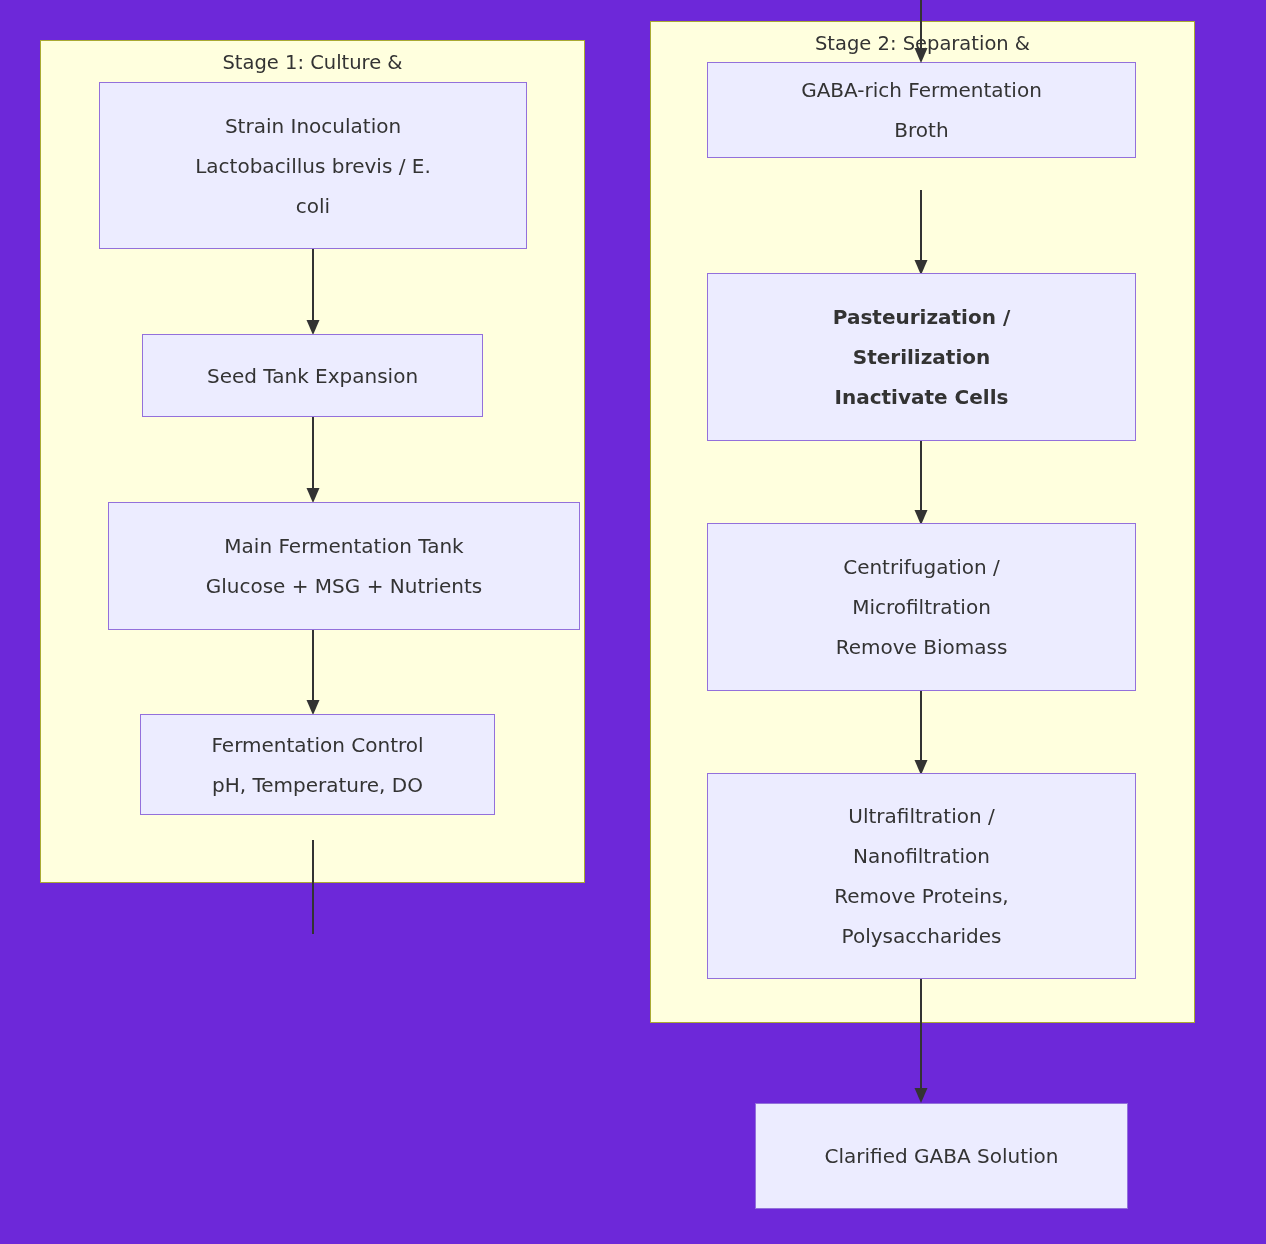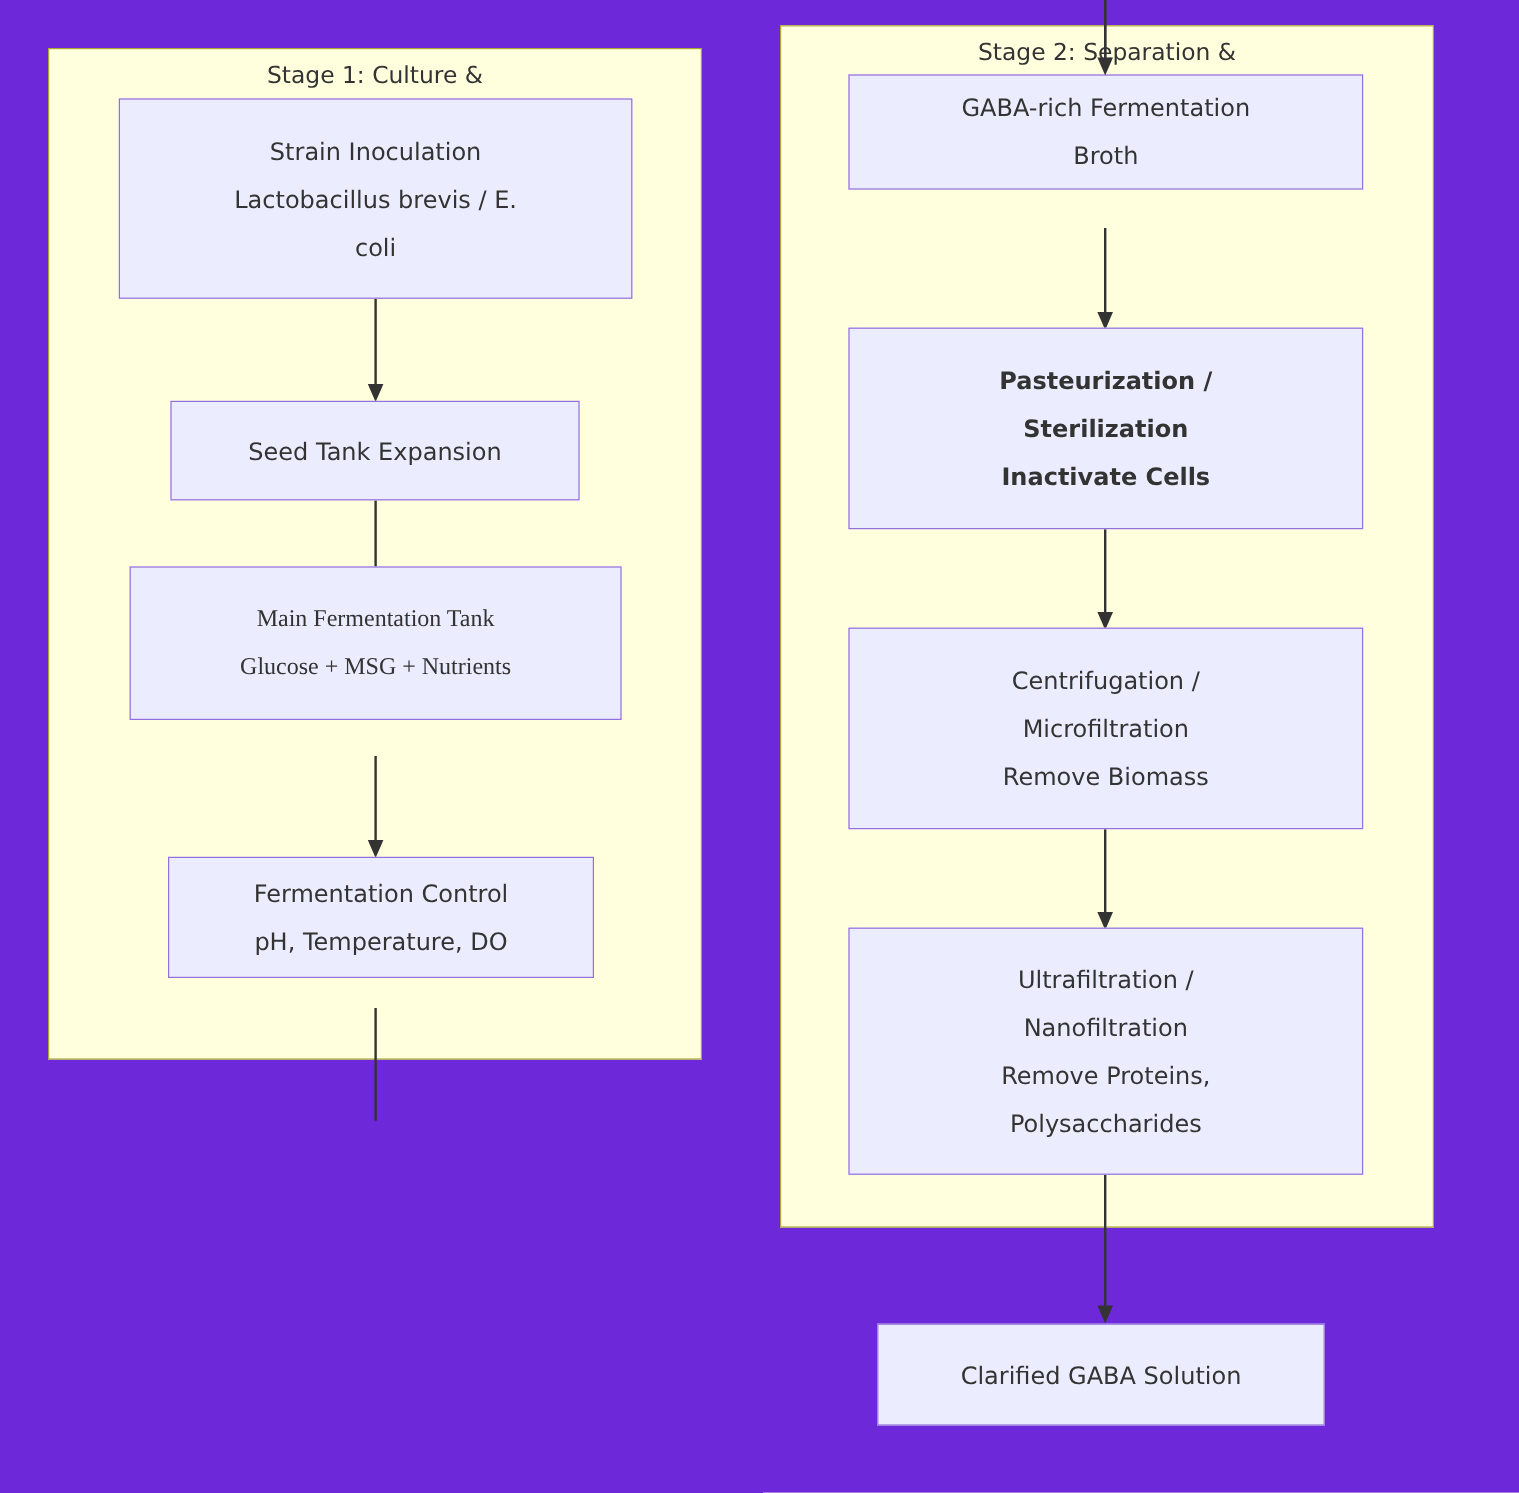--- a/index.html
+++ b/index.html
@@ -136,21 +136,21 @@
   <div class="node" style="left:99px; top:82px; width:428px; height:167px;">
     <div class="node-label">Strain Inoculation
 Lactobacillus brevis / E.
 coli</div>
   </div>
 
   <div class="node" style="left:142px; top:334px; width:341px; height:83px;">
     <div class="node-label">Seed Tank Expansion</div>
   </div>
 
-  <div class="node" style="left:108px; top:472px; width:410px; height:128px;font-family:Liberation Serif, serif;">
+  <div class="node" style="left:108px; top:502px; width:472px; height:128px;">
     <div class="node-label">Main Fermentation Tank
 Glucose + MSG + Nutrients</div>
   </div>
 
   <div class="node" style="left:140px; top:714px; width:355px; height:101px;">
     <div class="node-label">Fermentation Control
 pH, Temperature, DO</div>
   </div>
 
   <div class="node" style="left:707px; top:62px; width:429px; height:96px;">
@@ -170,21 +170,21 @@
 Remove Biomass</div>
   </div>
 
   <div class="node" style="left:707px; top:773px; width:429px; height:206px;">
     <div class="node-label">Ultrafiltration /
 Nanofiltration
 Remove Proteins,
 Polysaccharides</div>
   </div>
 
-  <div class="node" style="left:731px; top:1103px; width:373px; height:85px;">
+  <div class="node" style="left:755px; top:1103px; width:373px; height:106px;">
     <div class="node-label">Clarified GABA Solution</div>
   </div>
 
   <svg class="edge-svg edge-top-overlay" viewBox="0 0 1266 1244" xmlns="http://www.w3.org/2000/svg">
     <g>
       <line class="edge-line" x1="921" y1="0" x2="921" y2="54"></line>
       <polygon class="arrow-head" points="921,63 914.5,48 927.5,48"></polygon>
     </g>
   </svg>
 

